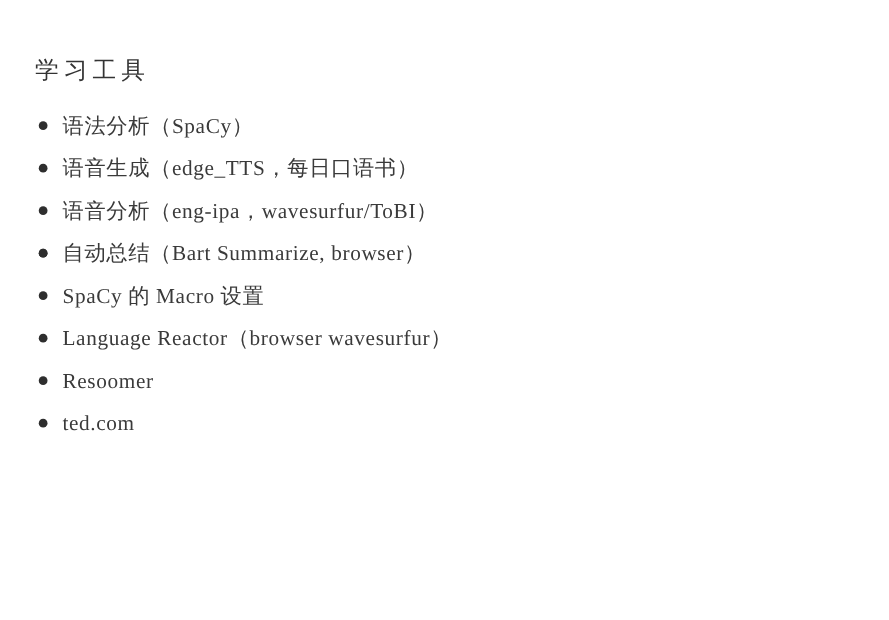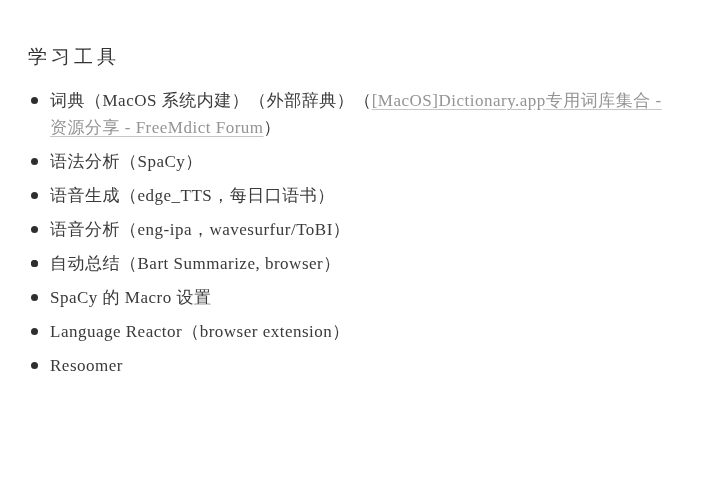--- a/index.html
+++ b/index.html
@@ -61,24 +61,20 @@
 </style>
 </head>
 <body>
 
 <div class="page">
 
   <h3 class="heading">学习工具</h3>
 
   <ul class="tool-list">
 
-    <li>
-      <span class="dot"></span>
-      <span>词典（MacOS 系统内建）（外部辞典）（</span><a class="link">[MacOS]Dictionary.app专用词库集合 - 资源分享 - FreeMdict Forum</a><span>）</span>
-    </li>
 
     <li>
       <span class="dot"></span>
       <span>语法分析（SpaCy）</span>
     </li>
 
 
     <li>
       <span class="dot"></span>
       <span>语音生成（edge_TTS，每日口语书）</span>
@@ -98,24 +94,28 @@
       <span>自动总结（Bart Summarize, browser）</span>
     </li>
 
     <li>
       <span class="dot"></span>
       <span>SpaCy 的 Macro 设置</span>
     </li>
 
     <li>
       <span class="dot"></span>
-      <span>Language Reactor（browser extension）</span>
+      <span>Language Reactor（browser wavesurfur）</span>
     </li>
 
     <li>
       <span class="dot"></span>
       <span>Resoomer</span>
     </li>
 
+    <li>
+      <span class="dot"></span>
+      <span>ted.com</span>
+    </li>
 
   </ul>
 
 </div>
 
 </body></html>

